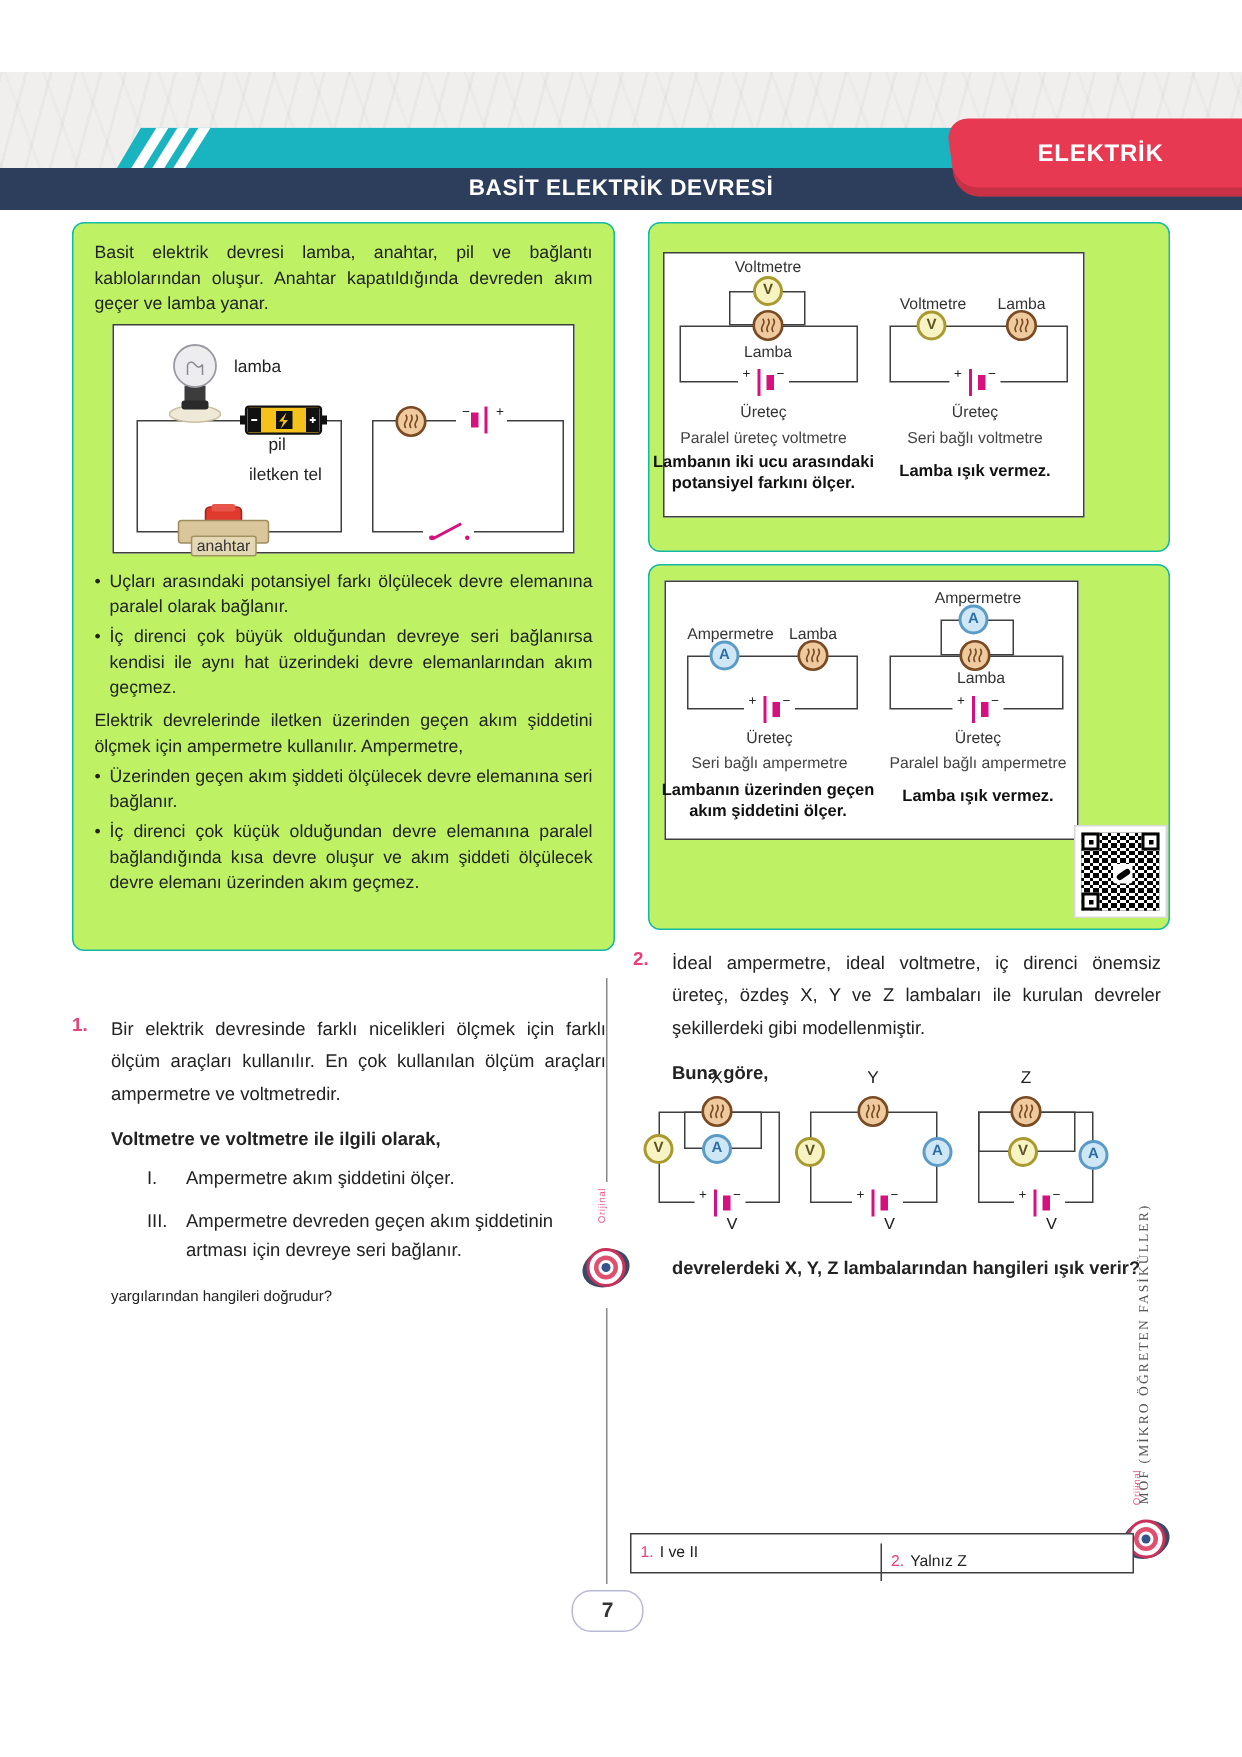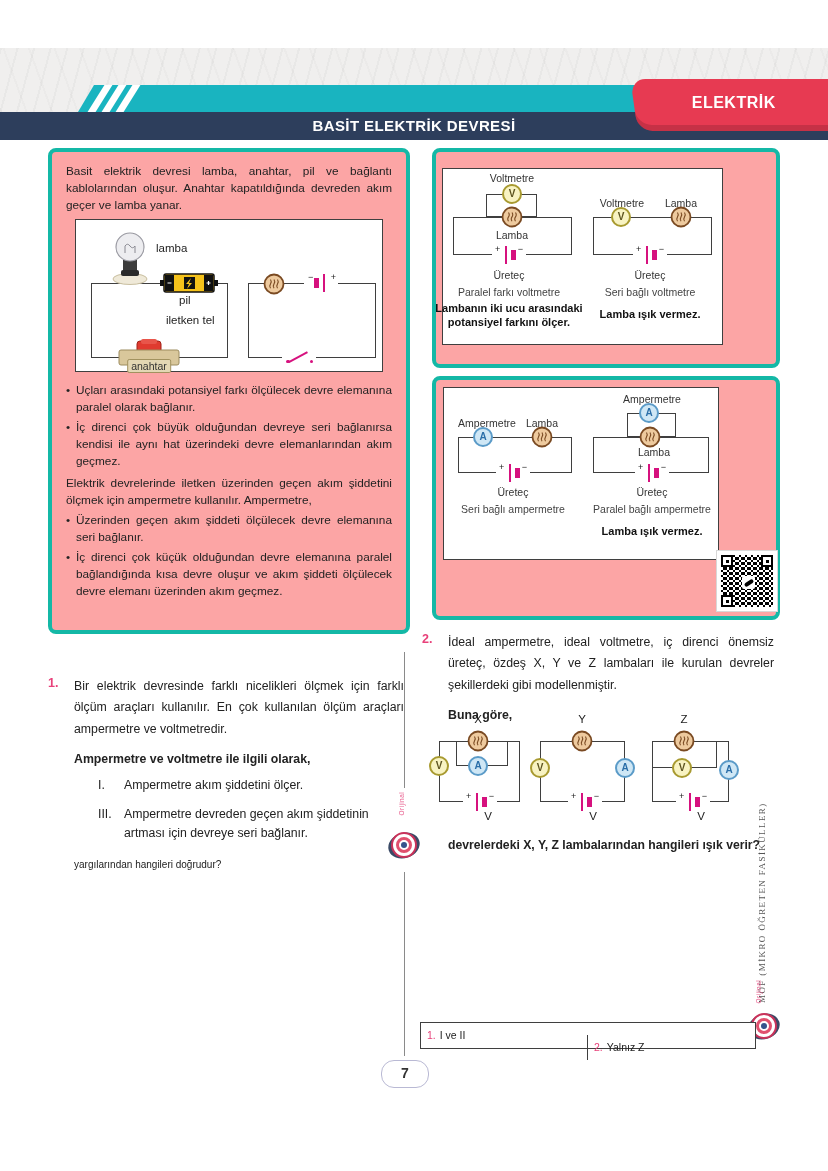--- a/index.html
+++ b/index.html
@@ -16,21 +16,21 @@
   .slash{position:absolute;top:0;width:8px;height:27px;background:#fff;transform:skewX(-32deg);}
   .navybar{position:absolute;left:0;top:112px;width:828px;height:28px;background:#2d3e5c;}
   .pagetitle{position:absolute;left:0;top:112px;width:828px;height:28px;line-height:28px;text-align:center;
         color:#fff;font-weight:bold;font-size:15px;letter-spacing:.4px;}
   .badge{position:absolute;left:634px;top:79px;width:200px;height:52px;background:#e73a52;
         border-radius:15px 0 0 15px;transform:skewX(8deg);box-shadow:inset 0 -6px 0 rgba(0,0,0,.14);}
   .badge span{display:block;transform:skewX(-8deg);color:#fff;font-weight:bold;font-size:16px;
         text-align:center;line-height:48px;letter-spacing:.5px;}
 
   
-  .panel{position:absolute;background:#fca5a5;border:4px solid #14b8a6;border-radius:8px;box-sizing:border-box;}
+  .panel{position:absolute;background:#bef264;border:1px solid #14b8a6;border-radius:8px;box-sizing:border-box;}
   #panel1{left:48px;top:148px;width:362px;height:486px;padding:11px 14px;overflow:hidden;}
   #panelv{left:432px;top:148px;width:348px;height:220px;}
   #panela{left:432px;top:376px;width:348px;height:244px;}
   .whitebox{position:absolute;background:#fff;border:1.7px solid #3f3f3f;box-sizing:border-box;}
 
   
   .para{font-size:11.8px;line-height:1.44;text-align:justify;margin:0 0 5px 0;}
   .blead{font-size:11.8px;line-height:1.44;text-align:justify;margin:5px 0 3px 0;}
   .bline{display:flex;font-size:11.8px;line-height:1.44;text-align:justify;margin:0 0 3px 0;}
   .bmark{width:10px;flex:0 0 10px;}
@@ -74,21 +74,21 @@
   .qitem{display:flex;font-size:12.3px;line-height:1.55;margin:10px 0 0 24px;}
   .rnum{flex:0 0 26px;}
   .qfoot{font-weight:normal;font-size:10px;margin-top:16px;}
   .clabel{position:absolute;font-size:11.5px;color:#222;transform:translateX(-50%);}
   .vsrc{position:absolute;font-size:11.5px;color:#222;transform:translateX(-50%);}
   .q2question{position:absolute;left:448px;top:838px;width:330px;font-weight:bold;font-size:12.2px;white-space:nowrap;}
 
   
   .vline{position:absolute;width:1.4px;background:#8a8a8a;}
   .anstable{position:absolute;left:420px;top:1022px;width:336px;height:27px;display:flex;
-        border:1.6px solid #3f3f3f;box-sizing:border-box;background:#fff;}
+        border:1.6px solid #3f3f3f;box-sizing:border-box;background:#fff;align-items:center;}
   .anscell{height:100%;line-height:24px;font-size:10.5px;padding-left:6px;box-sizing:border-box;}
   .anscell + .anscell{border-left:1.6px solid #3f3f3f;margin-top:12px;}
   .ansnum{color:#e8417a;margin-right:4px;}
   .pagepill{position:absolute;left:381px;top:1060px;width:46px;height:26px;border:1.6px solid #b9b9d4;
         border-radius:13px;text-align:center;line-height:24px;font-size:14px;font-weight:bold;color:#333;background:#fff;}
   .sidetext{position:absolute;left:757px;top:798px;height:205px;writing-mode:vertical-rl;transform:rotate(180deg);
         font-family:"Liberation Serif",serif;font-size:9px;letter-spacing:1.4px;color:#555;white-space:nowrap;}
   .wm{position:absolute;writing-mode:vertical-rl;transform:rotate(180deg);font-size:6.5px;color:#e85d8d;letter-spacing:.4px;}
   .mof{position:absolute;width:32px;height:32px;}
   .mof .m1{position:absolute;left:0;top:4px;width:32px;height:25px;border-radius:50%;background:#3a4a66;transform:rotate(-18deg);}
@@ -219,21 +219,21 @@
       </svg>
   </span>
   <span class="dlabel" style="left:512px;top:229px">Lamba</span>
   <span class="bat" style="left:492px;top:245px">
     <span class="p">+</span>
       <span class="tall"></span>
       <span class="thick"></span>
       <span class="m">−</span>
   </span>
   <span class="dlabel" style="left:509px;top:269px">Üreteç</span>
-  <span class="dcap" style="left:509px;top:286px">Paralel farkı voltmetre</span>
+  <span class="dcap" style="left:509px;top:286px">Paralel üreteç voltmetre</span>
   <span class="dnote" style="left:509px;top:302px;width:180px">
     <span>Lambanın iki ucu arasındaki</span><br>
     <span>potansiyel farkını ölçer.</span>
   </span>
 
   <span class="dlabel" style="left:622px;top:197px">Voltmetre</span>
   <span class="dlabel" style="left:681px;top:197px">Lamba</span>
   <div class="loop" style="left:593px;top:217px;width:119px;height:38px"></div>
   <span class="meter v" style="left:611px;top:207px">V</span>
   <span class="lamp" style="left:670px;top:206px">
@@ -266,20 +266,24 @@
       </svg>
   </span>
   <span class="bat" style="left:496px;top:463px">
     <span class="p">+</span>
       <span class="tall"></span>
       <span class="thick"></span>
       <span class="m">−</span>
   </span>
   <span class="dlabel" style="left:513px;top:486px">Üreteç</span>
   <span class="dcap" style="left:513px;top:503px">Seri bağlı ampermetre</span>
+  <span class="dnote" style="left:512px;top:521px;width:170px">
+    <span>Lambanın üzerinden geçen</span><br>
+    <span>akım şiddetini ölçer.</span>
+  </span>
 
   <span class="dlabel" style="left:652px;top:393px">Ampermetre</span>
   <div class="loop" style="left:627px;top:413px;width:49px;height:24px"></div>
   <div class="loop" style="left:593px;top:437px;width:116px;height:36px"></div>
   <span class="meter a" style="left:639px;top:403px">A</span>
   <span class="lamp" style="left:639px;top:426px">
     <svg width="22" height="22" viewBox="0 0 22 22">
         <circle cx="11" cy="11" r="9.5" fill="#eeca9e" stroke="#7a4a22" stroke-width="1.8"></circle>
         <path d="M7.5 6.5 q1.5 2.2 0 4.4 q-1.5 2.2 0 4.4 M11 6.5 q1.5 2.2 0 4.4 q-1.5 2.2 0 4.4 M14.5 6.5 q1.5 2.2 0 4.4 q-1.5 2.2 0 4.4" stroke="#7a4a22" stroke-width="1.1" fill="none"></path>
       </svg>
@@ -300,21 +304,21 @@
     <span class="f f1"></span>
       <span class="f f2"></span>
       <span class="f f3"></span>
     <span class="qs"></span>
   </div>
 
   <div class="qblock" style="left:48px;top:676px;width:356px">
     <span class="qnum">1.</span>
     <div class="qbody">
       <p class="qp">Bir elektrik devresinde farklı nicelikleri ölçmek için farklı ölçüm araçları kullanılır. En çok kullanılan ölçüm araçları ampermetre ve voltmetredir.</p>
-      <div class="qhead">Ampermetre ve voltmetre ile ilgili olarak,</div>
+      <div class="qhead">Voltmetre ve voltmetre ile ilgili olarak,</div>
       <div class="qitem">
           <span class="rnum">I.</span>
           <span>Ampermetre akım şiddetini ölçer.</span>
         </div>
       <div class="qitem">
           <span class="rnum">III.</span>
           <span>Ampermetre devreden geçen akım şiddetinin artması için devreye seri bağlanır.</span>
         </div>
       <div class="qfoot">yargılarından hangileri doğrudur?</div>
     </div>

